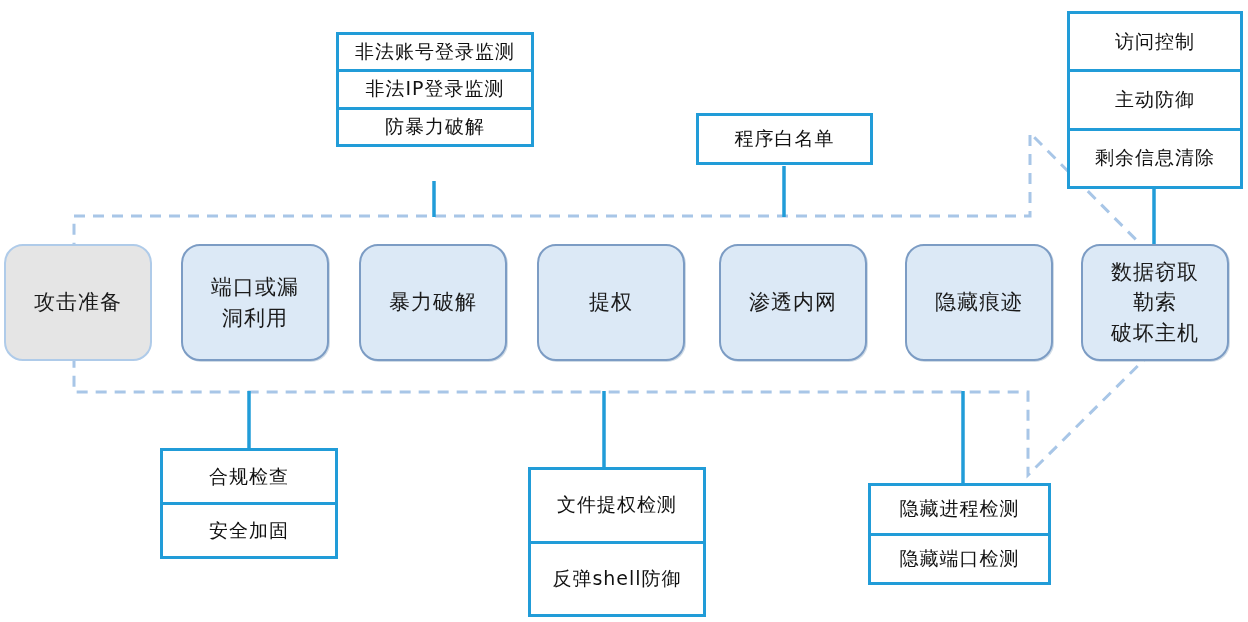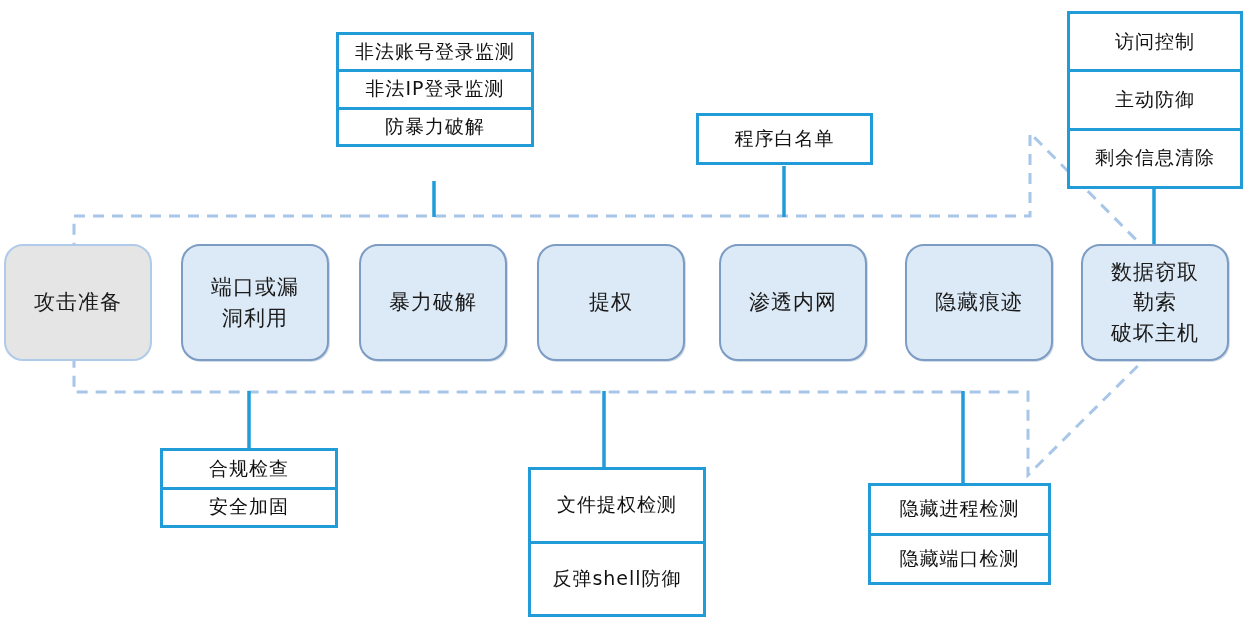--- a/index.html
+++ b/index.html
@@ -89,21 +89,21 @@
   <div class="stack" style="left:696px;top:113px;width:177px;height:52px">
     <div class="cell">程序白名单</div>
   </div>
 
   <div class="stack" style="left:1067px;top:11px;width:176px;height:178px">
     <div class="cell">访问控制</div>
     <div class="cell">主动防御</div>
     <div class="cell">剩余信息清除</div>
   </div>
 
-  <div class="stack" style="left:160px;top:448px;width:178px;height:80px">
+  <div class="stack" style="left:160px;top:448px;width:178px;height:111px">
     <div class="cell">合规检查</div>
     <div class="cell">安全加固</div>
   </div>
 
   <div class="stack" style="left:528px;top:467px;width:178px;height:150px">
     <div class="cell">文件提权检测</div>
     <div class="cell">反弹shell防御</div>
   </div>
 
   <div class="stack" style="left:868px;top:483px;width:183px;height:102px">

